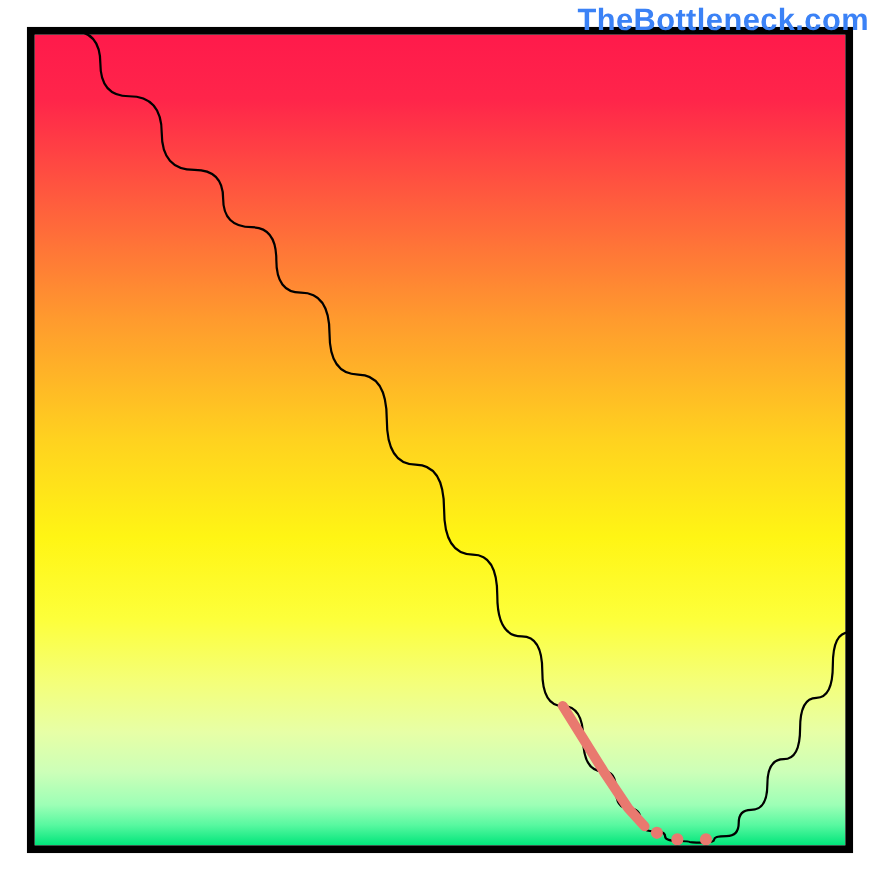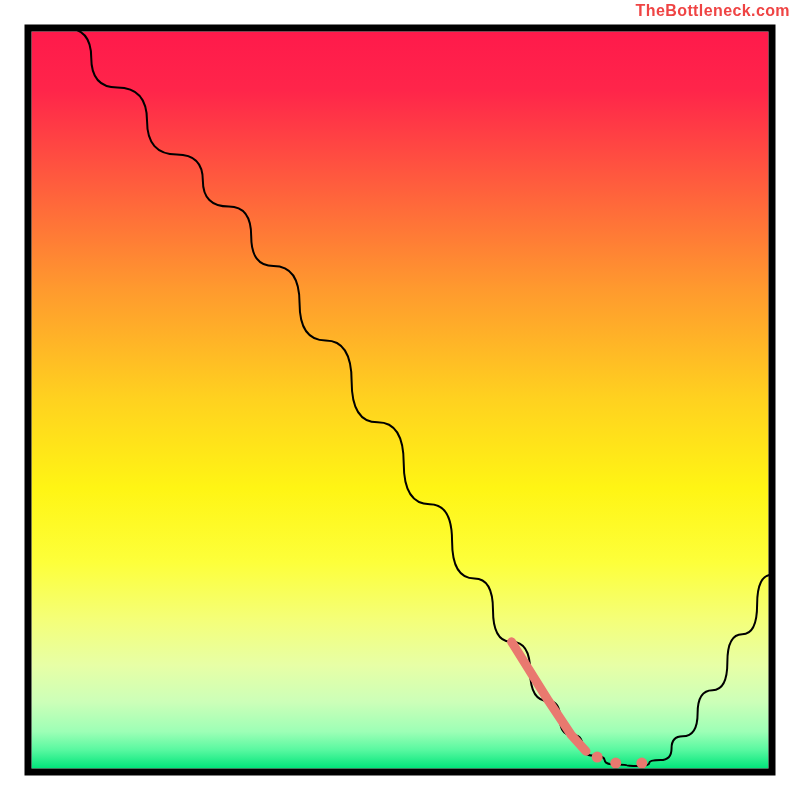--- a/index.html
+++ b/index.html
@@ -14,22 +14,22 @@
   .frame {
     position: relative;
     width: 800px;
     height: 800px;
     box-sizing: border-box;
   }
   .watermark {
     position: absolute;
     top: 2px;
     right: 10px;
-    color: #ef4444;
-    font-size: 16px;
+    color: #3b82f6;
+    font-size: 28px;
     font-weight: 600;
     letter-spacing: 0.4px;
     z-index: 5;
   }
   svg.plot {
     position: absolute;
     left: 0;
     top: 0;
     width: 800px;
     height: 800px;

